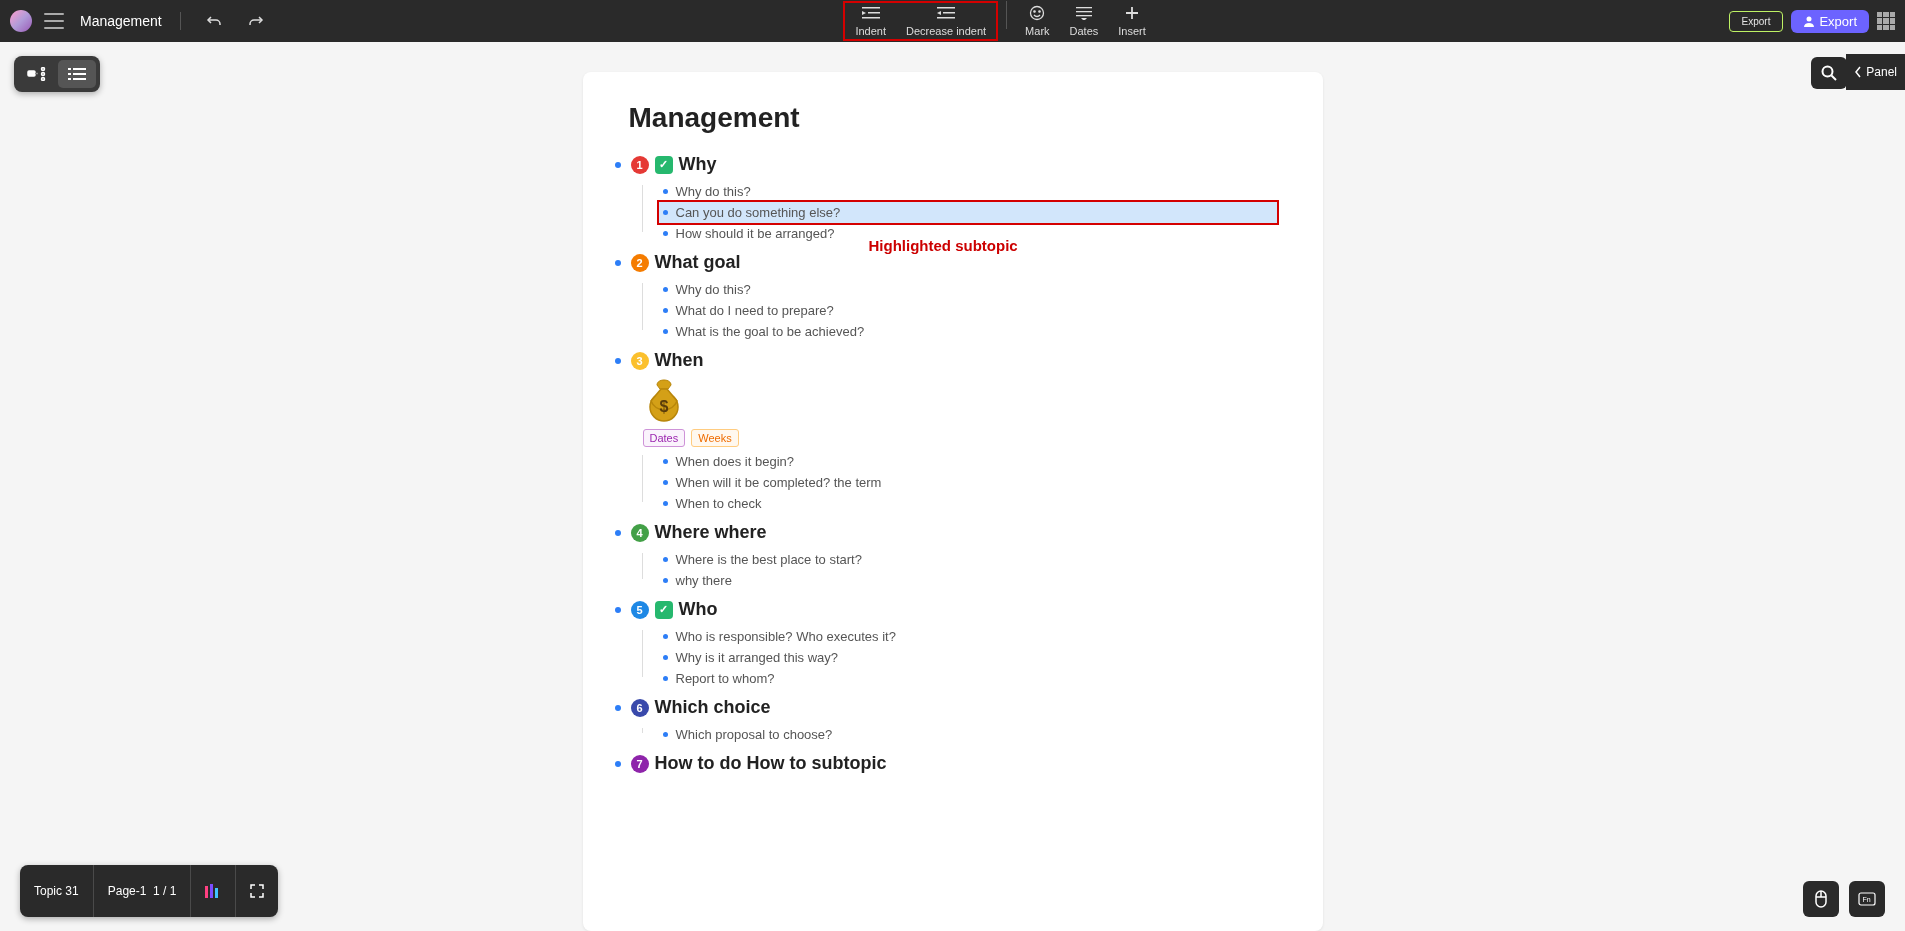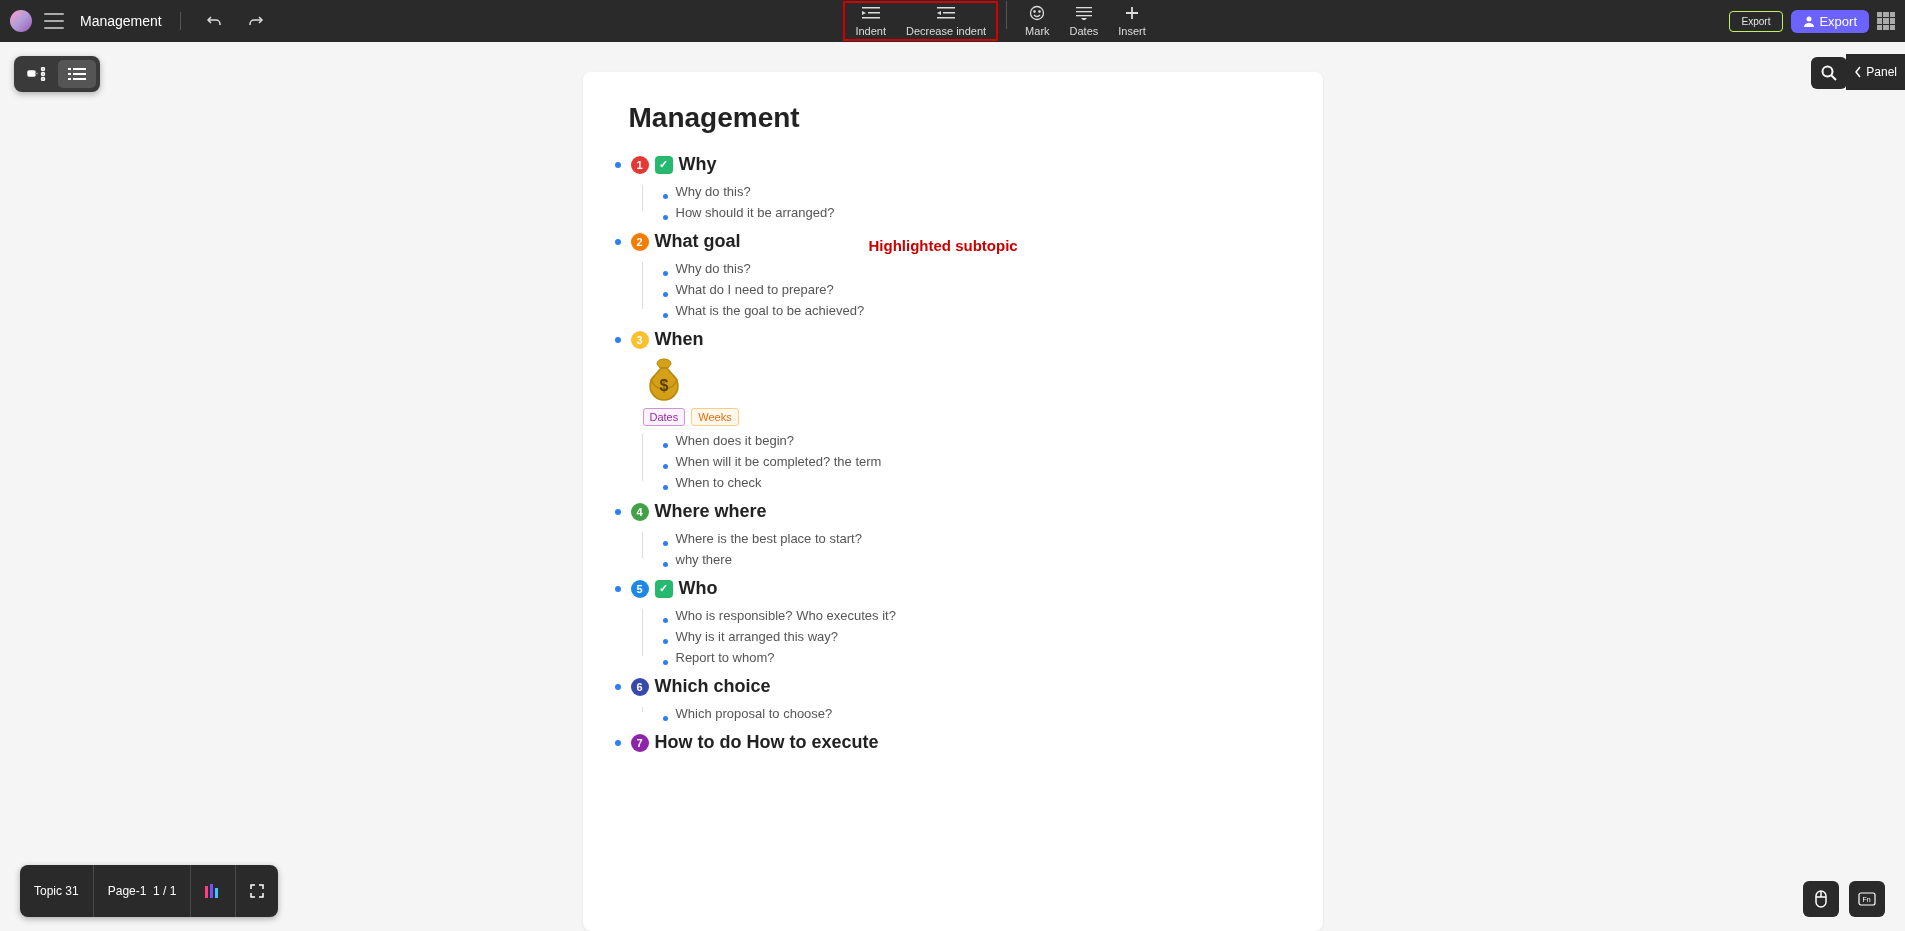--- a/index.html
+++ b/index.html
@@ -53,21 +53,21 @@
 
 .topic { margin-bottom: 6px; }
 .topic-header { display: flex; align-items: center; gap: 6px; font-size: 18px; font-weight: 600; color: #222; padding: 2px 0; }
 .bullet-dot { width: 6px; height: 6px; border-radius: 50%; background: #2d7ef7; margin-left: -14px; margin-right: 4px; }
 .num-badge { width: 18px; height: 18px; border-radius: 50%; display: inline-flex; align-items: center; justify-content: center; font-size: 11px; color: #fff; font-weight: 700; }
 .check-badge { width: 18px; height: 18px; border-radius: 4px; background: #26b86e; display: inline-flex; align-items: center; justify-content: center; color: #fff; font-size: 11px; }
 .c1 { background: #e53935; } .c2 { background: #f57c00; } .c3 { background: #fbc02d; } .c4 { background: #43a047; } .c5 { background: #1e88e5; } .c6 { background: #3949ab; } .c7 { background: #8e24aa; }
 
 .subtopics { position: relative; margin-left: 10px; padding-left: 20px; margin-top: 4px; }
 .subtopics::before { content: ''; position: absolute; left: 3px; top: 4px; bottom: 12px; width: 1px; background: #ddd; }
-.subtopic { display: flex; align-items: flex-end; gap: 8px; padding: 3px 4px; font-size: 13px; color: #555; }
+.subtopic { display: flex; align-items: center; gap: 8px; padding: 3px 4px; font-size: 13px; color: #555; }
 .sub-dot { width: 5px; height: 5px; border-radius: 50%; background: #2d7ef7; flex-shrink: 0; }
 
 .highlighted-sub { background: #d2e6fb; outline: 2px solid #d40000; }
 .annotation-label { position: absolute; font-size: 15px; font-weight: 600; color: #c00; }
 
 .moneybag { width: 42px; height: 44px; margin: 6px 0 6px 14px; position: relative; }
 .tags { display: flex; gap: 6px; margin-left: 14px; }
 .tag { font-size: 11px; padding: 2px 6px; border-radius: 3px; border: 1px solid; }
 .tag-dates { color: #9c27b0; border-color: #ce93d8; background: #faf3fc; }
 .tag-weeks { color: #ef6c00; border-color: #ffcc80; background: #fff8ef; }
@@ -228,20 +228,24 @@
             <span class="bullet-dot"></span>
     <span class="num-badge c1">1</span>
     <span class="check-badge">✓</span>
     <span>Why</span>
           </div>
           <div class="subtopics" style="position: relative;">
             <div class="subtopic">
               <span class="sub-dot"></span>
               <span>Why do this?</span>
             </div>
+            <div class="subtopic highlighted-sub">
+              <span class="sub-dot"></span>
+              <span>Can you do something else?</span>
+            </div>
             <div class="subtopic">
               <span class="sub-dot"></span>
               <span>How should it be arranged?</span>
             </div>
             <div class="annotation-label" style="left: 230px; top: 56px;">Highlighted subtopic</div>
           </div>
         </div>
         <div class="topic">
           <div class="topic-header">
             <span class="bullet-dot"></span>
@@ -350,21 +354,21 @@
               <span class="sub-dot"></span>
               <span>Which proposal to choose?</span>
             </div>
           </div>
         </div>
         <div class="topic">
           <div class="topic-header">
             <span class="bullet-dot"></span>
     <span class="num-badge c7">7</span>
 
-    <span>How to do How to execute</span>
+    <span>How to do How to subtopic</span>
           </div>
         </div>
       </div>
   </div>
 </div>
 
 <div class="status-bar">
   <div>Topic 31</div>
   <div>
     <span>Page-1</span>&nbsp;&nbsp;<span>1 / 1</span>

